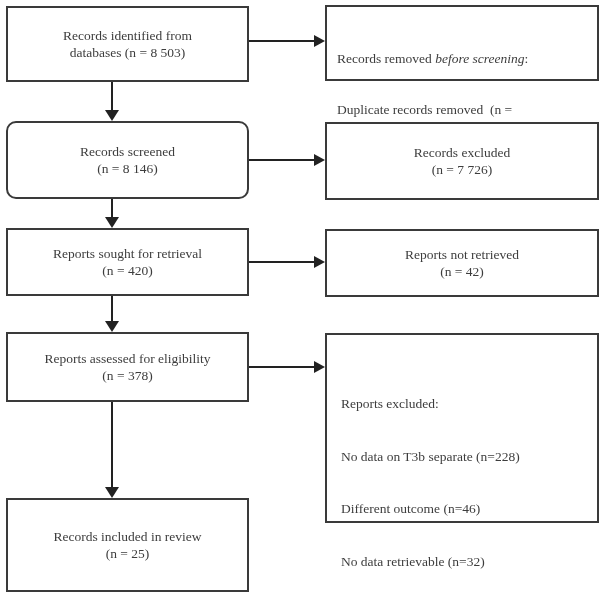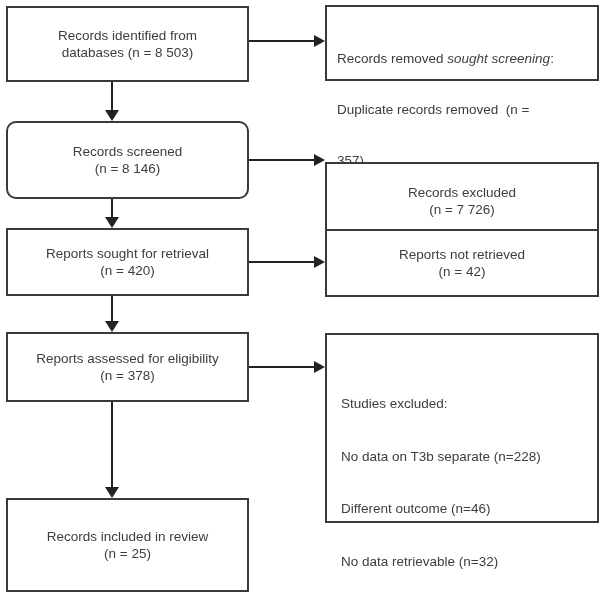--- a/index.html
+++ b/index.html
@@ -7,21 +7,21 @@
     --text: #3d3d3d;
     --arrow: #222222;
     --bg: #ffffff;
   }
   html, body { margin:0; padding:0; background:var(--bg); }
   .diagram {
     position: relative;
     width: 582px;
     height: 595px;
     background: var(--bg);
-    font-family: Liberation Sans, sans-serif;
+    font-family: Liberation Serif, serif;
     color: var(--text);
     font-size: 13.5px;
     line-height: 17px;
   }
   .box {
     position: absolute;
     box-sizing: border-box;
     background: var(--bg);
     border: 2px solid var(--border);
   }
@@ -31,21 +31,21 @@
     align-items: center;
     justify-content: center;
     text-align: center;
   }
   .leftcol  { left: 6px;   width: 243px; }
   .rightcol { left: 325px; width: 274px; }
 
   .b-identified { top: 6px;   height: 76px; }
   .b-removed    { top: 5px;   height: 76px; padding: 9px 8px 0 10px; white-space: pre-wrap; }
   .b-screened   { top: 121px; height: 78px; border-radius: 10px; }
-  .b-rec-excl   { top: 122px; height: 78px; margin-top: 40px; }
+  .b-rec-excl   { top: 122px; height: 78px; }
   .b-sought     { top: 228px; height: 68px; }
   .b-notretr    { top: 229px; height: 68px; }
   .b-assessed   { top: 332px; height: 70px; }
   .b-rep-excl   { top: 333px; height: 190px; padding: 25px 6px 0 14px; line-height: 17.5px; white-space: pre-wrap; }
   .b-included   { top: 498px; height: 94px; }
 
   .indent { }
   .it { font-style: italic; }
 
   .shaft-v { position: absolute; width: 2px; background: var(--arrow); }
@@ -85,21 +85,21 @@
 <body>
 
 <div class="diagram">
 
   <div class="box leftcol center b-identified">
     <div>Records identified from</div>
     <div>databases (n = 8 503)</div>
   </div>
 
   <div class="box rightcol b-removed">
-    <div><span>Records removed </span><span class="it">sought screening</span><span>:</span></div>
+    <div><span>Records removed </span><span class="it">before screening</span><span>:</span></div>
     <div class="indent">Duplicate records removed  (n =</div>
     <div class="indent">357)</div>
   </div>
 
   <div class="box leftcol center b-screened">
     <div>Records screened</div>
     <div>(n = 8 146)</div>
   </div>
 
   <div class="box rightcol center b-rec-excl">
@@ -116,21 +116,21 @@
     <div>Reports not retrieved</div>
     <div>(n = 42)</div>
   </div>
 
   <div class="box leftcol center b-assessed">
     <div>Reports assessed for eligibility</div>
     <div>(n = 378)</div>
   </div>
 
   <div class="box rightcol b-rep-excl">
-    <div>Studies excluded:</div>
+    <div>Reports excluded:</div>
     <div class="indent">No data on T3b separate (n=228)</div>
     <div class="indent">Different outcome (n=46)</div>
     <div class="indent">No data retrievable (n=32)</div>
     
     
     
     
   </div>
 
   <div class="box leftcol center b-included">

